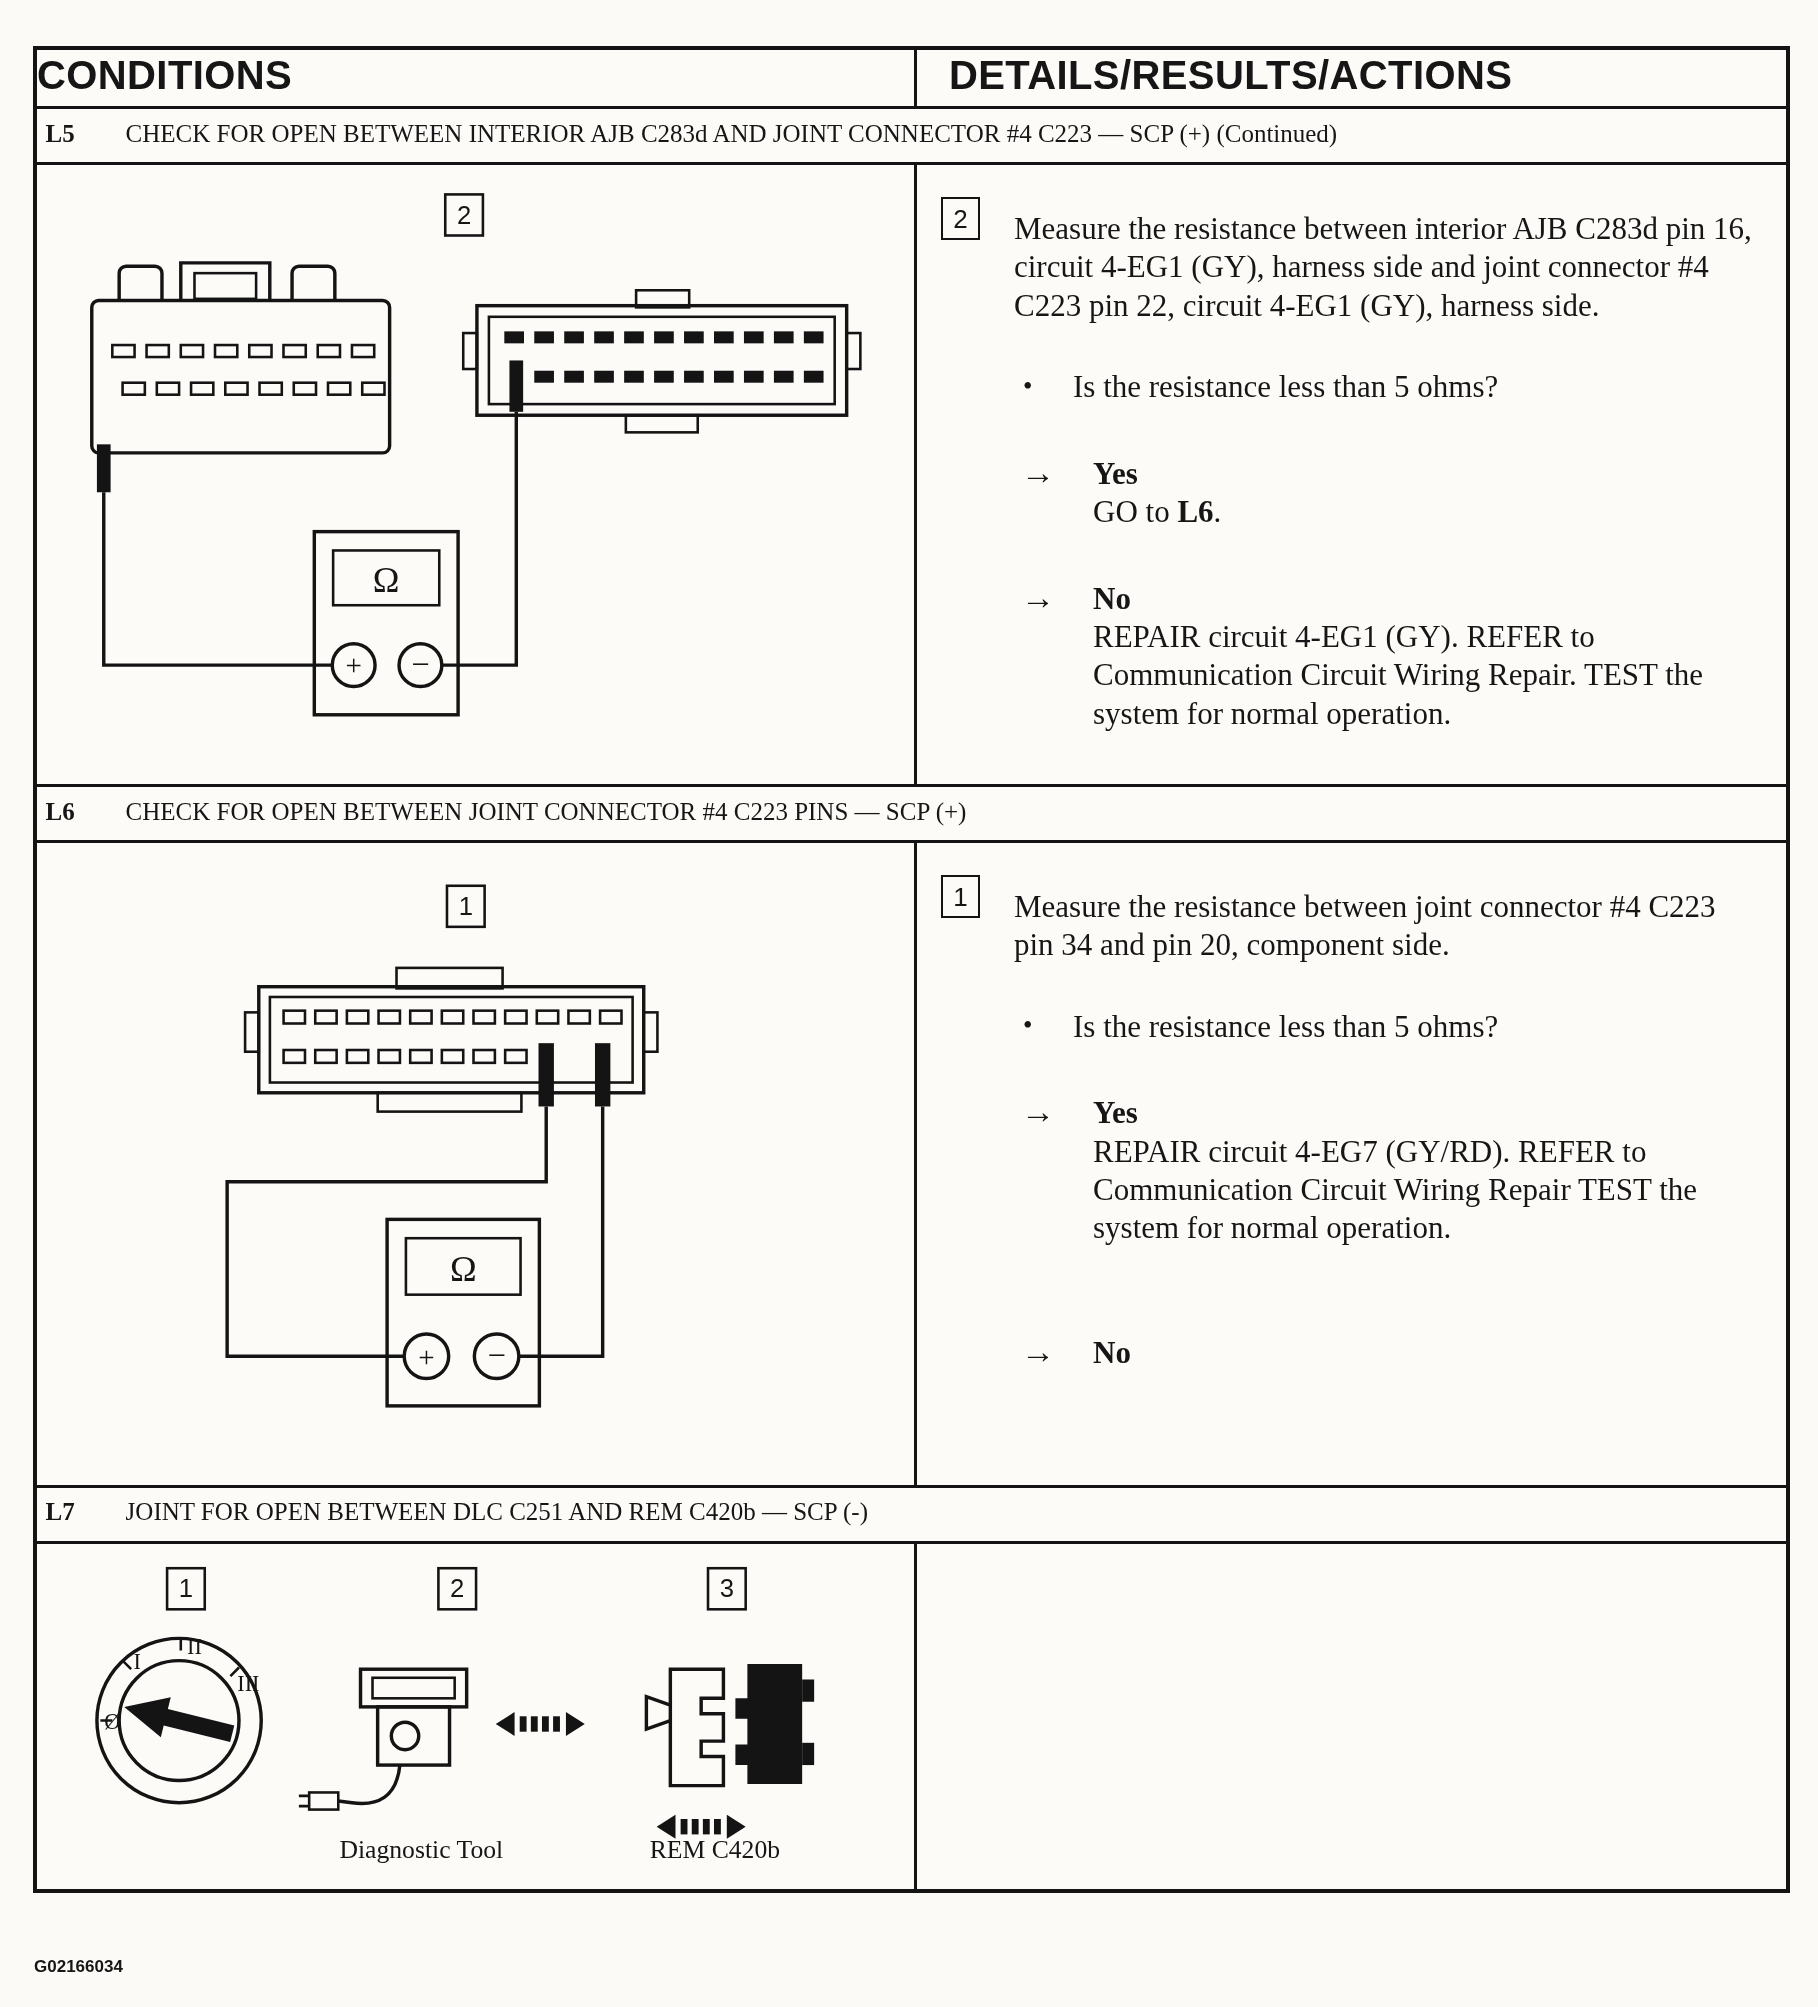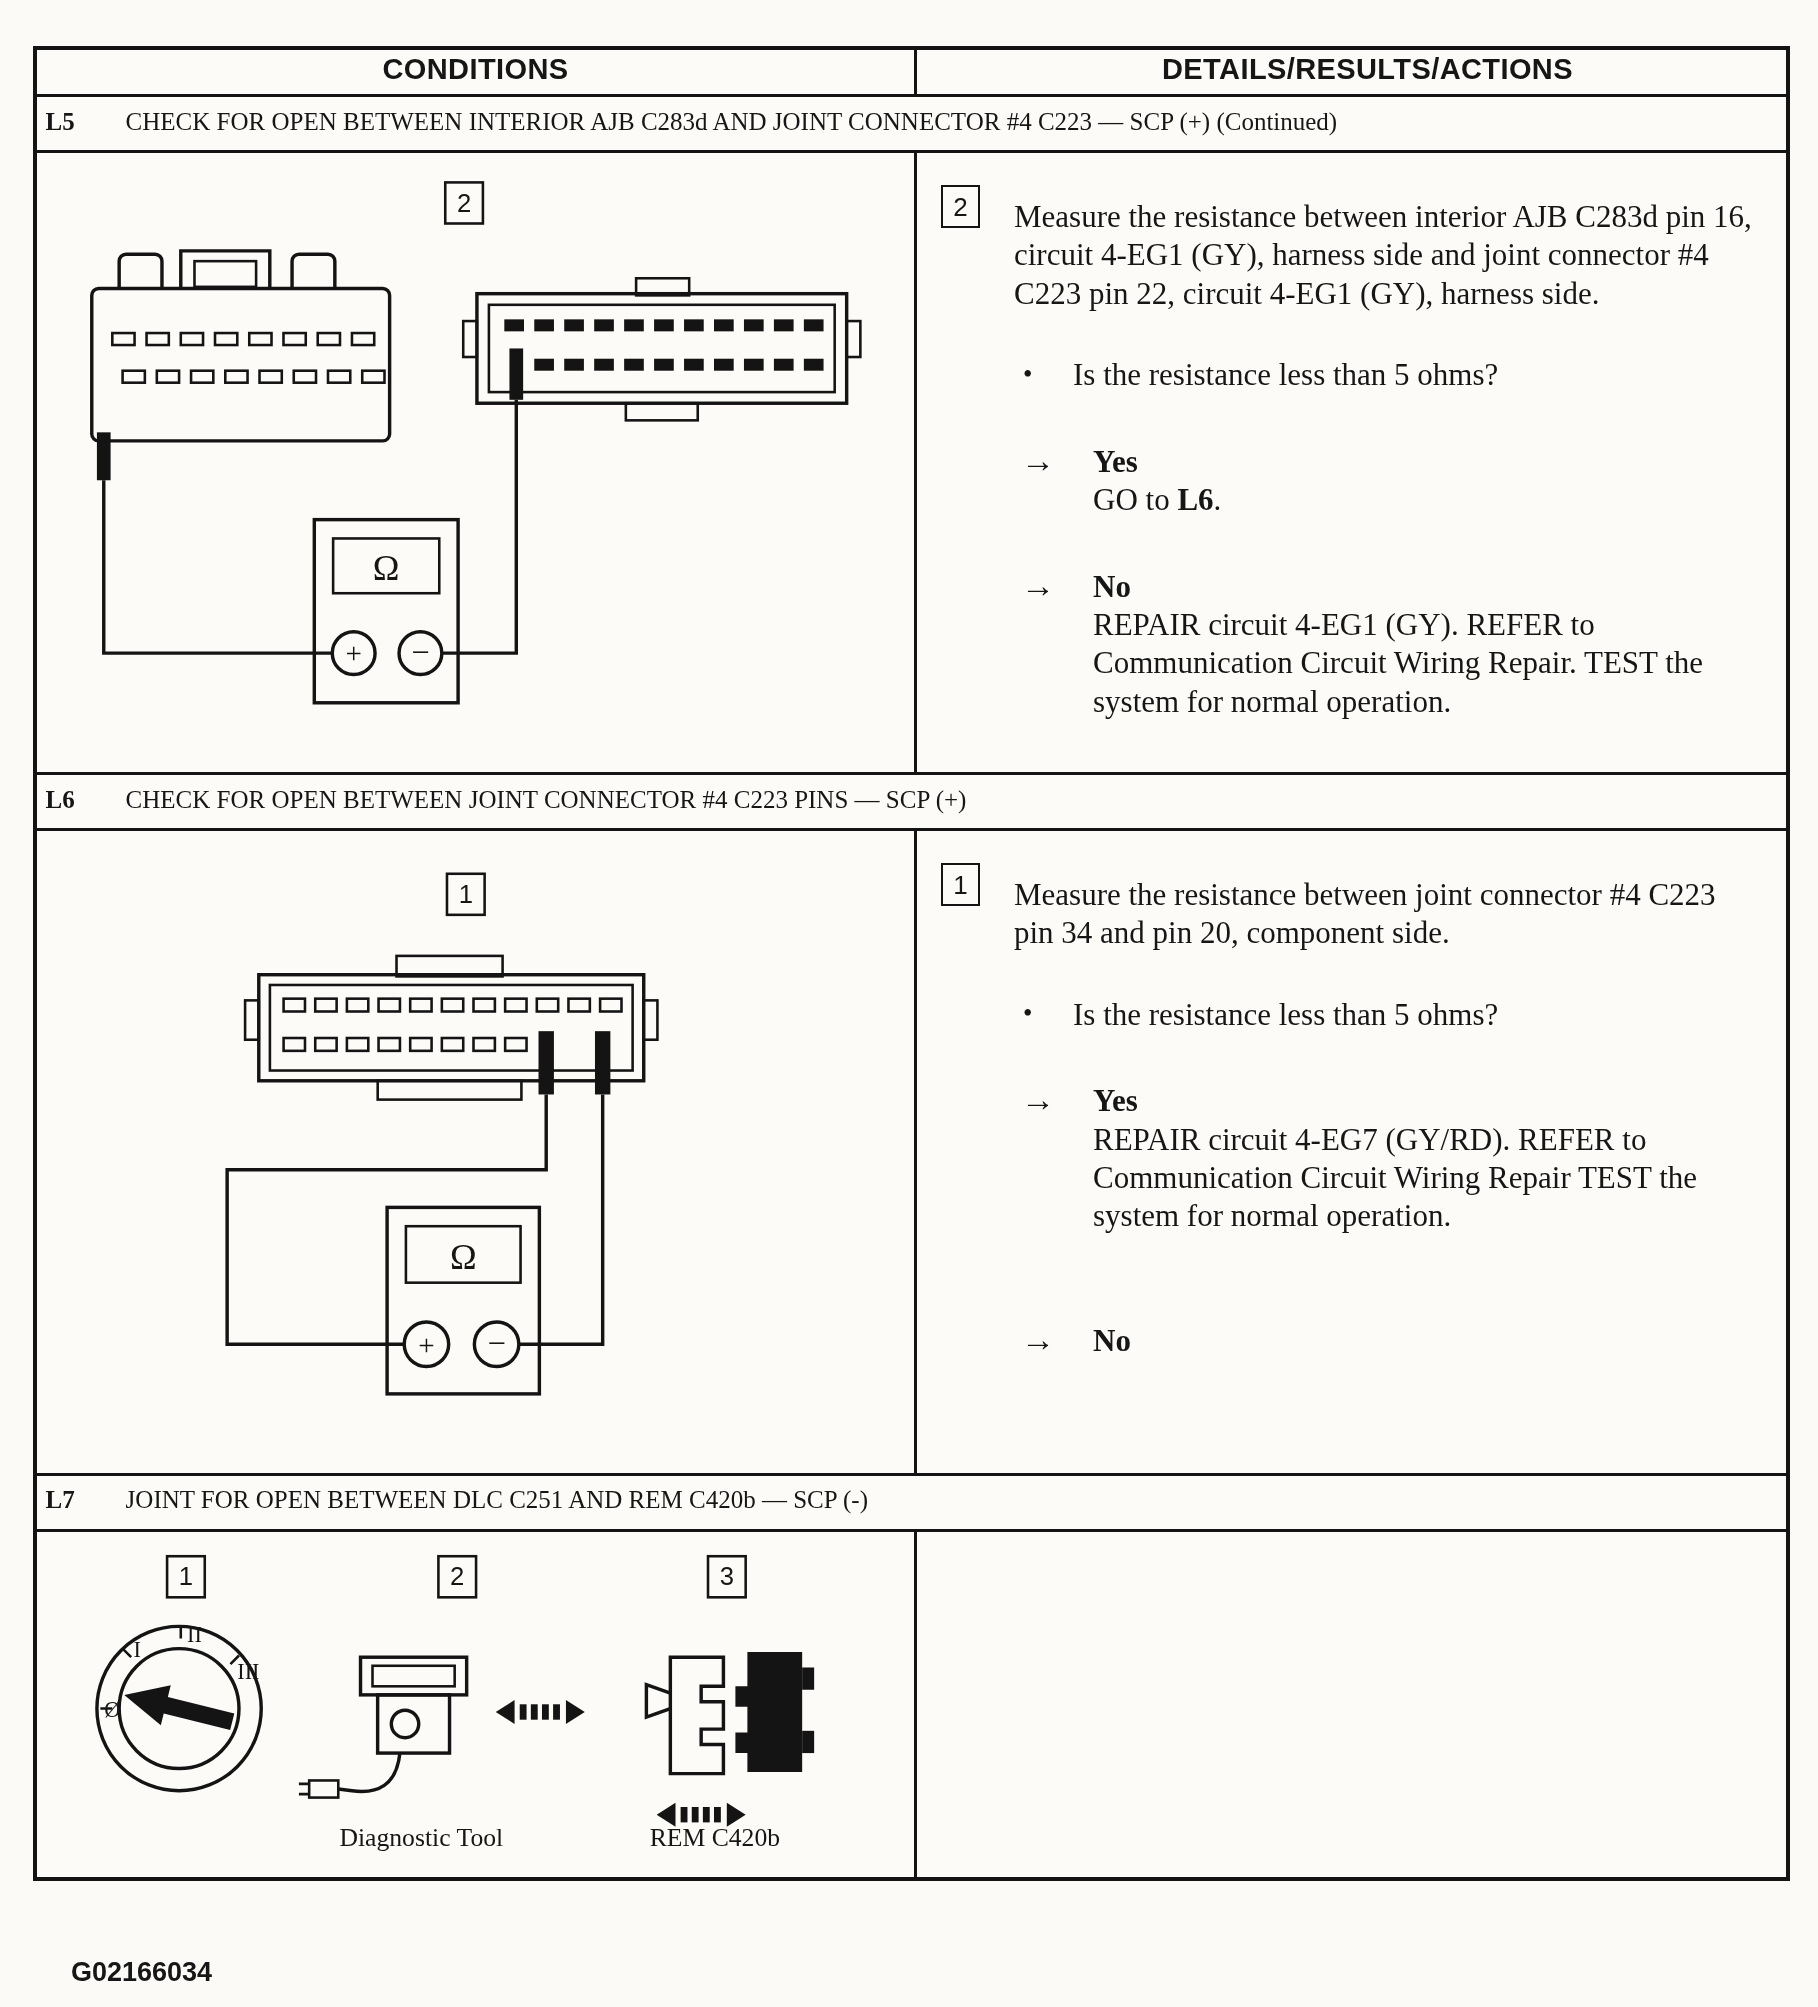--- a/index.html
+++ b/index.html
@@ -11,21 +11,21 @@
     color:#161616;
   }
   .page { position:relative; width:1818px; height:2008px; overflow:hidden; }
   .tbl {
     position:absolute; left:33px; top:46px; width:1757px;
     border:4.3px solid #141414; background:#fcfbf8;
   }
   .grid-2 { display:grid; grid-template-columns:877px 1fr; }
   .hdr-cell {
     font-family:"Liberation Sans", sans-serif; font-weight:700;
-    font-size:29px; letter-spacing:0.4px; text-align:center;
+    font-size:40px; letter-spacing:0.4px; text-align:left;
     padding:3.4px 0 7.7px;
   }
   .hdr-cell.right { border-left:3.4px solid #141414;padding-left:32px; }
   .step-hdr {
     border-top:3.4px solid #141414;
     font-size:25px; line-height:1.25;
     padding:8.6px 15.4px 13px 8.6px;
     display:flex;
   }
   .step-id { font-weight:700; width:80px; flex:0 0 auto; }
@@ -48,21 +48,21 @@
   .step-text { margin:16px 0 0 34px; max-width:753px; }
   .question-line { margin:43px 0 0 82px; display:flex; }
   .q-bullet { width:50px; flex:0 0 auto; font-size:27px; padding-top:1.7px; }
   .branch { display:flex; margin:48px 0 0 80px; }
   .branch.far { margin-top:86px; }
   .branch-arrow { width:72px; flex:0 0 auto; font-size:34px; line-height:1.05; }
   .branch-label { font-weight:700; }
   .branch-text { max-width:659px; }
   .footer-code {
     position:absolute; left:34px; top:1957px;
-    font-family:"Liberation Sans", sans-serif; font-weight:700; font-size:27px;margin-left:37px;
+    font-family:"Liberation Sans", sans-serif; font-weight:700; font-size:17px;
   }
   svg .ln  { stroke:#141414; stroke-width:4; fill:none; }
   svg .ln3 { stroke:#141414; stroke-width:3; fill:none; }
   svg .lnf { stroke:#141414; stroke-width:4; fill:#fcfbf8; }
   svg .blk { fill:#141414; stroke:none; }
   svg text { fill:#161616; font-family:"Liberation Serif", serif; }
   svg text.sans { font-family:"Liberation Sans", sans-serif; }
 </style>
 </head>
 <body>

